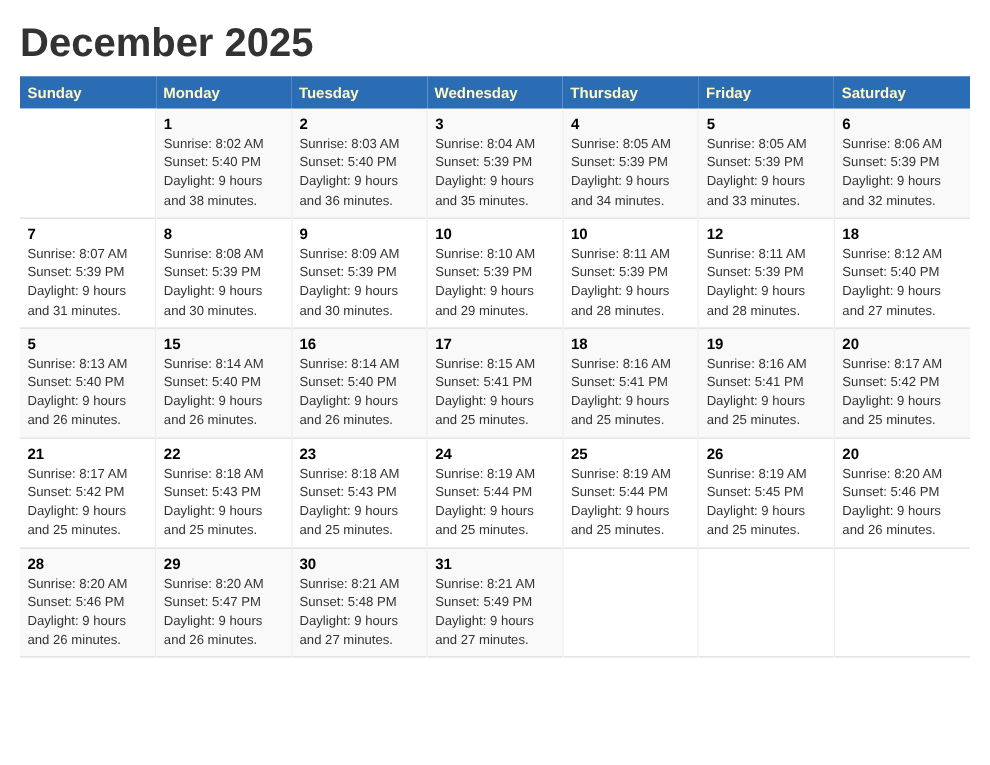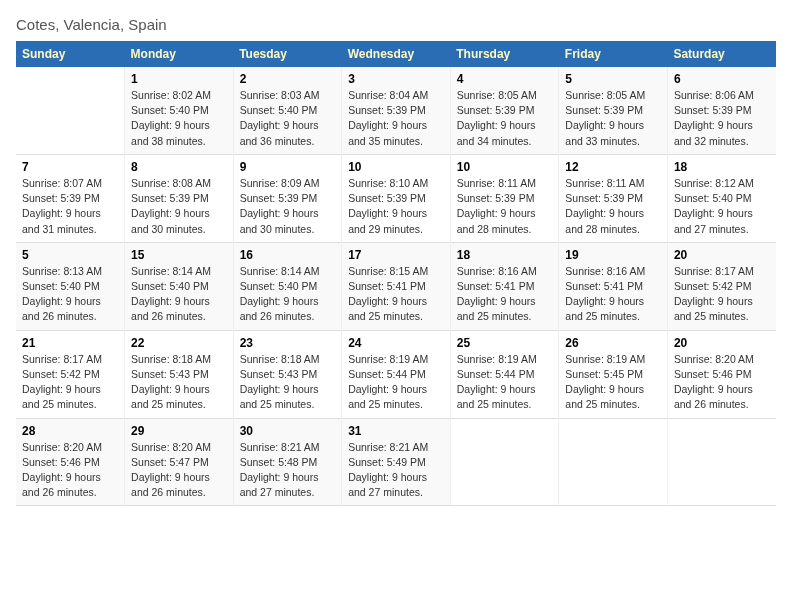--- a/index.html
+++ b/index.html
@@ -103,21 +103,21 @@
     }
     .empty-cell {
       background: #fff;
     }
   </style>
 </head>
 <body>
 
 <div class="header">
   <div class="title-block">
-    <h2>Cotes, Valencia, Spain</h2>
+    <h1>December 2025</h1>
   </div>
 </div>
 
 <table>
   <thead>
     <tr>
     <th>Sunday</th>
         <th>Monday</th>
         <th>Tuesday</th>
         <th>Wednesday</th>

